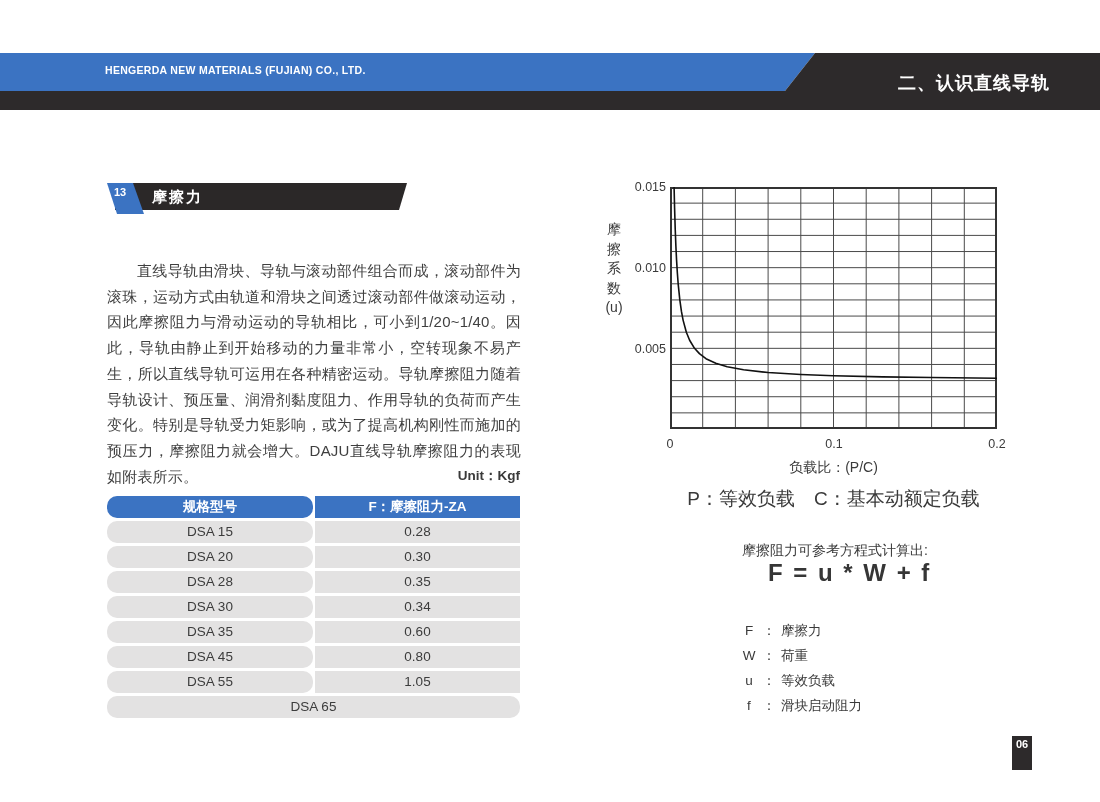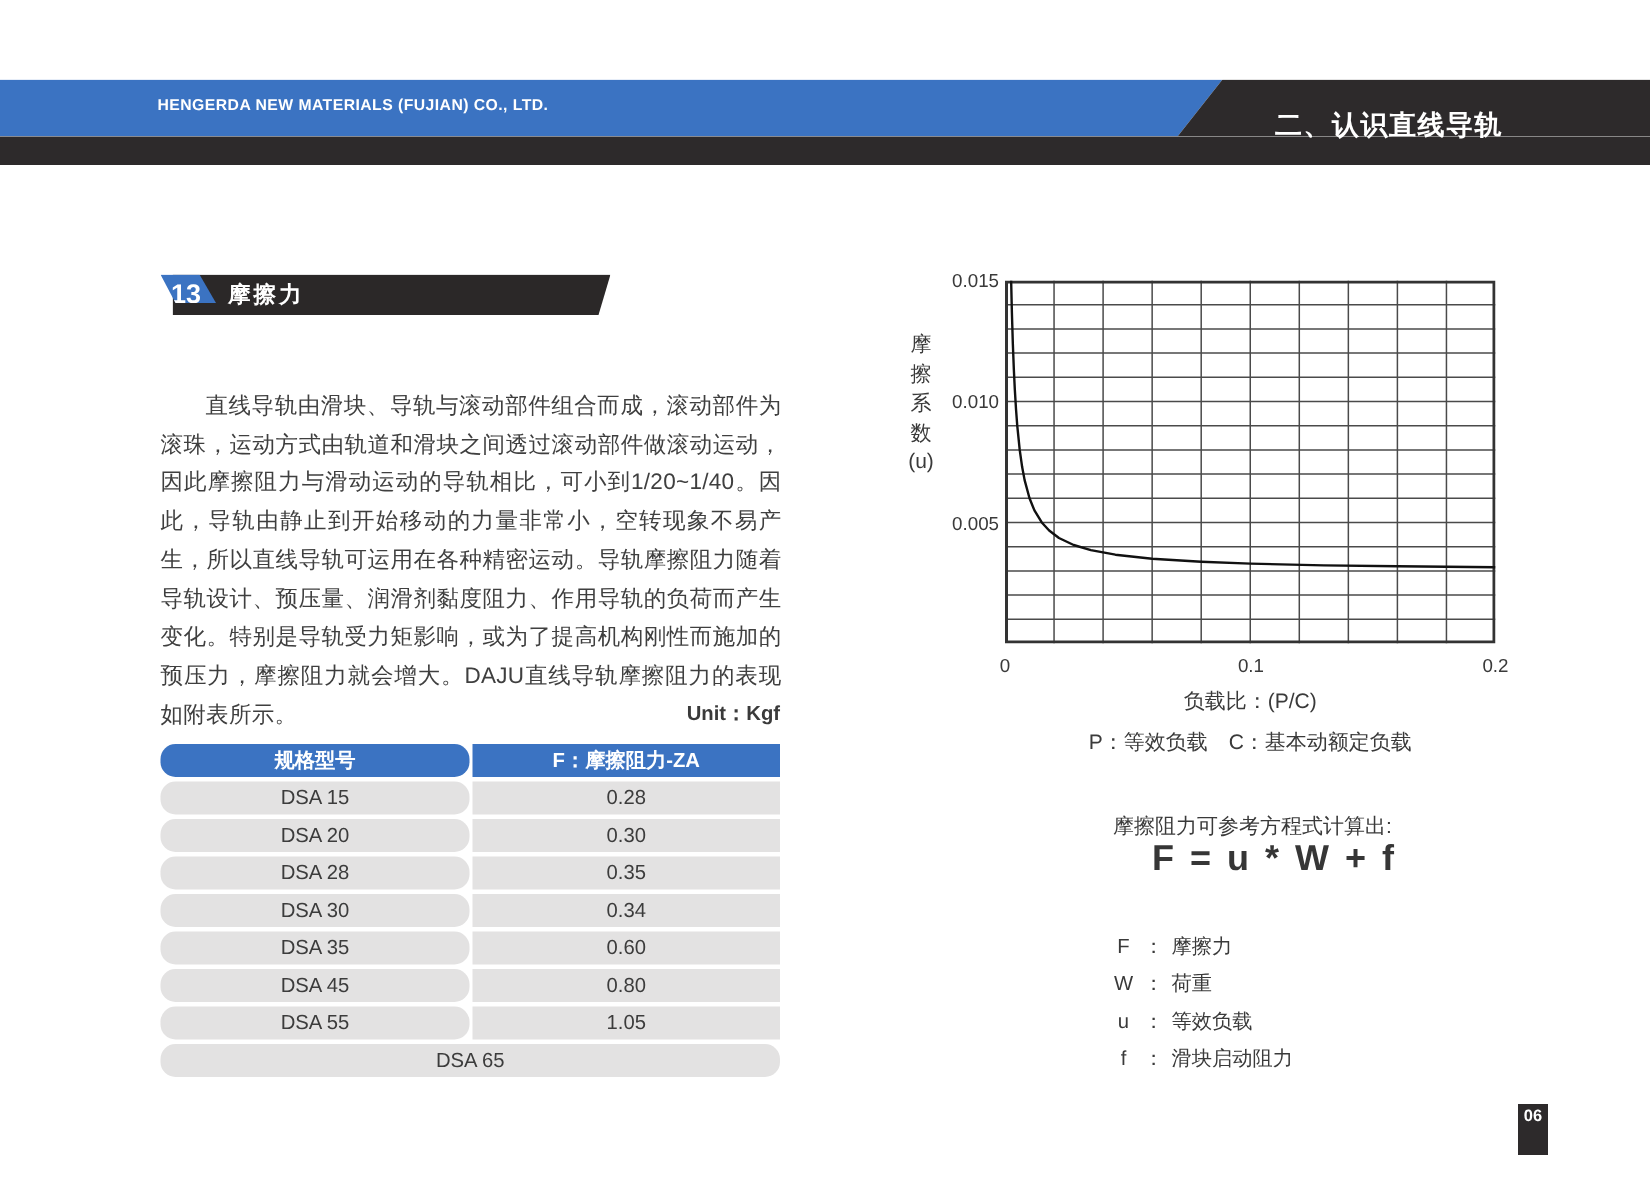--- a/index.html
+++ b/index.html
@@ -7,31 +7,31 @@
   .page{position:relative;width:1100px;height:802px;background:#ffffff;overflow:hidden;}
 
   
   .band-blue{position:absolute;left:0;top:53px;width:815px;height:38px;background:#3b73c2;
              clip-path:polygon(0 0,100% 0,calc(100% - 30px) 100%,0 100%);}
   .band-dark-right{position:absolute;left:770px;top:53px;width:330px;height:38px;background:#2d2a2b;
              clip-path:polygon(45px 0,100% 0,100% 100%,15px 100%);}
   .band-dark-strip{position:absolute;left:0;top:91px;width:1100px;height:19px;background:#2d2a2b;}
   .company{position:absolute;left:105px;top:64px;width:420px;color:#ffffff;
            font-size:10.5px;font-weight:bold;letter-spacing:.3px;}
-  .header-title{position:absolute;left:850px;top:71px;width:200px;text-align:left;color:#ffffff;
+  .header-title{position:absolute;left:850px;top:71px;width:200px;text-align:right;color:#ffffff;
            font-size:18px;font-weight:bold;letter-spacing:1px;}
 
   
   .sec-bar{position:absolute;left:115px;top:183px;width:292px;height:27px;background:#2b2828;
            clip-path:polygon(0 0,100% 0,calc(100% - 8px) 100%,0 100%);
            color:#fff;font-size:15px;font-weight:bold;line-height:27px;padding-left:0;}
   .sec-bar span{margin-left:37px;letter-spacing:2px;}
-  .sec-badge{position:absolute;left:107px;top:183px;width:37px;height:19px;background:#3b73c2;
+  .sec-badge{position:absolute;left:107px;top:183px;width:37px;height:31px;background:#3b73c2;
            clip-path:polygon(0 0,26px 0,100% 100%,10px 100%);
-           color:#fff;font-size:18px;font-weight:bold;}
+           color:#fff;font-size:11px;font-weight:bold;}
   .sec-badge span{position:absolute;left:7px;top:3px;}
 
   
   .body-text{position:absolute;left:107px;top:258px;width:414px;font-size:15px;line-height:25.7px;
            color:#3f3f3f;text-align:justify;text-indent:2em;letter-spacing:.2px;}
 
   
   .unit-label{position:absolute;left:107px;top:467px;width:413px;text-align:right;
            font-size:13.5px;font-weight:bold;color:#3a3a3a;}
   .spec-table{position:absolute;left:107px;top:496px;width:413px;}
@@ -49,21 +49,21 @@
   .ytick.t0015{left:622px;top:180px;}
   .ytick.t0010{left:622px;top:261px;}
   .ytick.t0005{left:622px;top:342px;}
   .xtick{position:absolute;width:40px;text-align:center;font-size:12.5px;color:#3a3a3a;top:437px;}
   .xtick.t0{left:650px;}
   .xtick.t01{left:814px;}
   .xtick.t02{left:977px;}
   .chart-xlabel{position:absolute;left:670px;top:459px;width:327px;text-align:center;
             font-size:14px;color:#3a3a3a;}
   .chart-note{position:absolute;left:670px;top:486px;width:327px;text-align:center;
-            font-size:14px;color:#3a3a3a;}
+            font-size:19px;color:#3a3a3a;}
 
   
   .formula-intro{position:absolute;left:742px;top:542px;font-size:14px;color:#3a3a3a;}
   .formula-eq{position:absolute;left:768px;top:559px;font-size:24px;font-weight:bold;color:#363636;
             letter-spacing:2px;}
   .legend{position:absolute;left:737px;top:622px;font-size:13.5px;color:#3a3a3a;}
   .legend-item{display:flex;height:25px;line-height:18px;align-items:flex-start;}
   .legend-key{width:24px;text-align:center;}
   .legend-colon{width:16px;text-align:center;}
   .legend-desc{margin-left:4px;}

